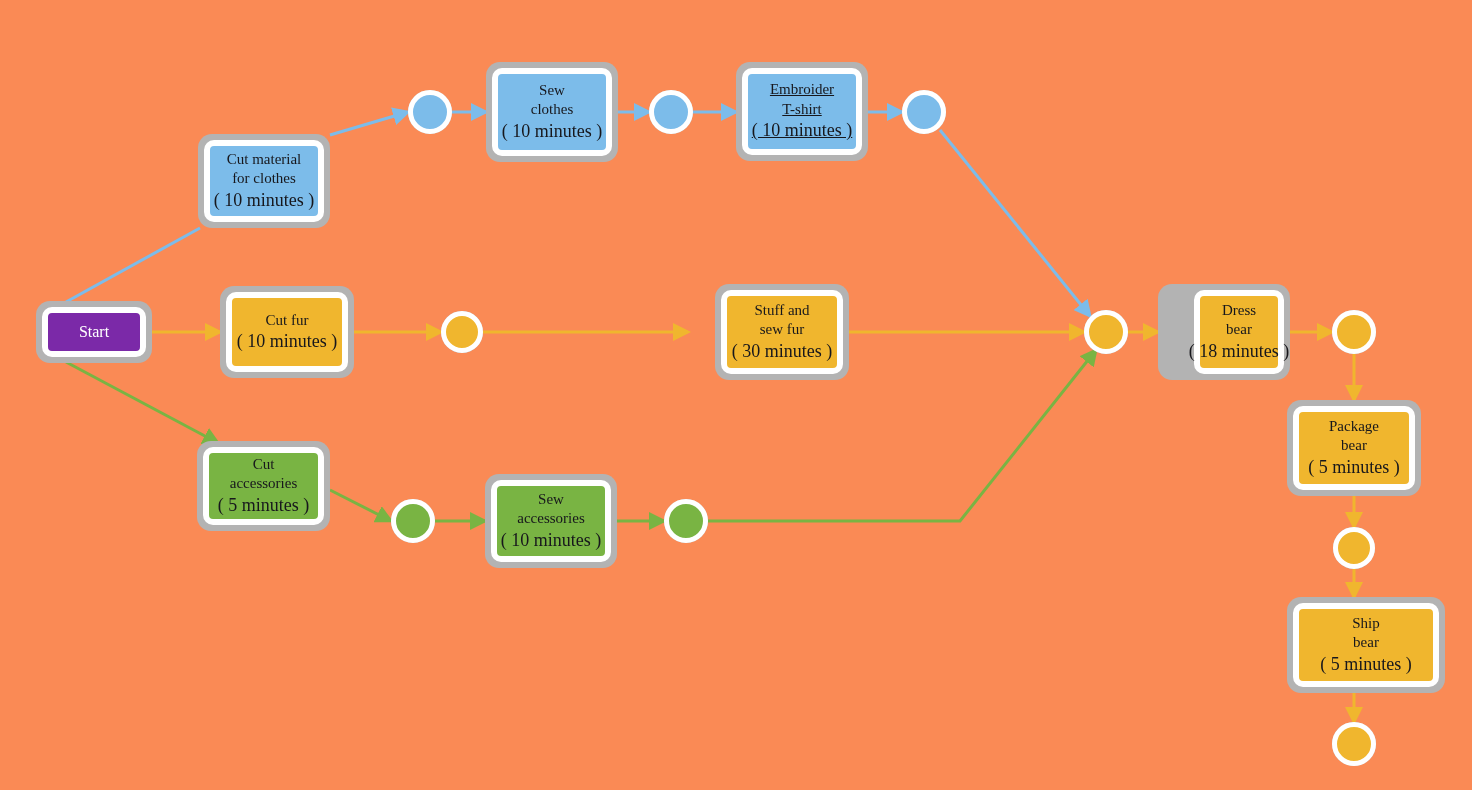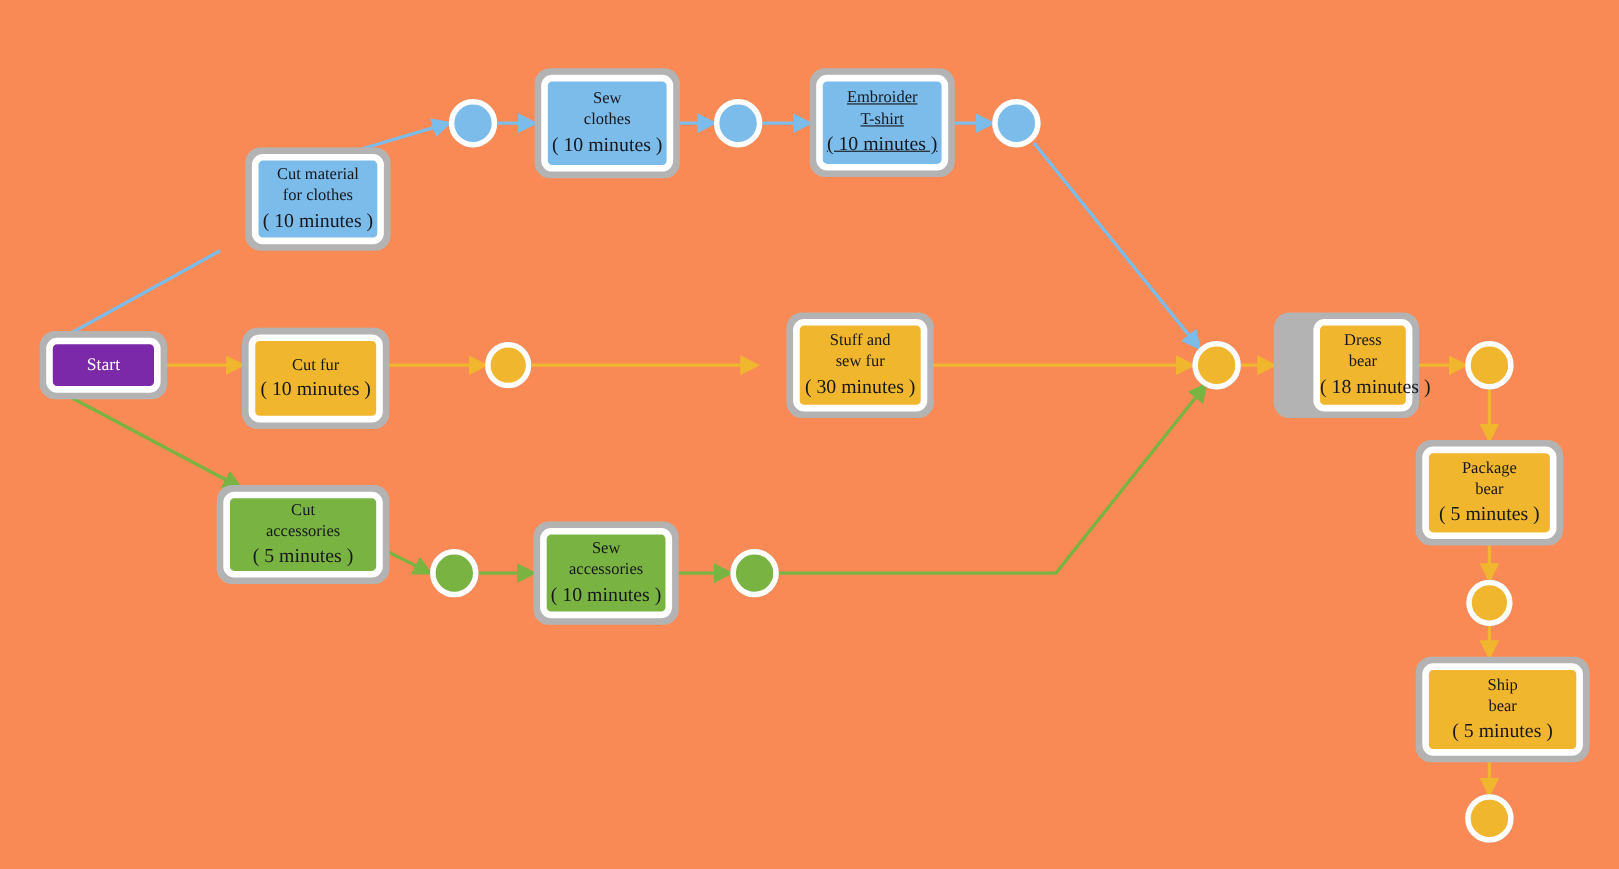--- a/index.html
+++ b/index.html
@@ -35,20 +35,21 @@
     z-index: 5;
   }
   .node-inner {
     box-sizing: border-box;
     width: 100%;
     height: 100%;
     border-radius: 10px;
     border: 6px solid #FFFFFF;
     display: flex;
     flex-direction: column;
+    align-items: center;
     justify-content: center;
     line-height: 1.30;
     text-align: center;
   }
   .node-inner span {
     display: block;
     white-space: nowrap;
   }
   .task { font-size: 15px; color: #17171c; }
   .task .dur { font-size: 18px; }
@@ -119,55 +120,55 @@
       <polyline points="617,521 664,521" fill="none" stroke="#79B443" stroke-width="3" stroke-linejoin="miter" stroke-linecap="butt" marker-end="url(#ah-17)"></polyline>
       <polyline points="708,521 960,521 1096,350" fill="none" stroke="#79B443" stroke-width="3" stroke-linejoin="miter" stroke-linecap="butt" marker-end="url(#ah-17)"></polyline>
     </svg>
 
   <div id="node-layer">
       <div class="node start-node" style="left: 36px; top: 301px; width: 116px; height: 62px;">
         <div class="node-inner">
           <span>Start</span>
         </div>
       </div>
-      <div class="node task fill-blue" style="left: 198px; top: 134px; width: 132px; height: 94px; margin-left: 25px;">
+      <div class="node task fill-blue" style="left: 198px; top: 134px; width: 132px; height: 94px;">
         <div class="node-inner">
           <span>Cut material</span>
           <span>for clothes</span>
           <span class="dur">( 10 minutes )</span>
         </div>
       </div>
       <div class="node task fill-blue" style="left: 486px; top: 62px; width: 132px; height: 100px;">
         <div class="node-inner">
           <span>Sew</span>
           <span>clothes</span>
           <span class="dur">( 10 minutes )</span>
         </div>
       </div>
       <div class="node task fill-blue" style="left: 736px; top: 62px; width: 132px; height: 99px; text-decoration: underline;">
         <div class="node-inner">
           <span>Embroider</span>
           <span>T-shirt</span>
           <span class="dur">( 10 minutes )</span>
         </div>
       </div>
-      <div class="node task fill-amber" style="left: 220px; top: 298px; width: 134px; height: 92px;">
+      <div class="node task fill-amber" style="left: 220px; top: 286px; width: 134px; height: 92px;">
         <div class="node-inner">
           <span>Cut fur</span>
           <span class="dur">( 10 minutes )</span>
         </div>
       </div>
       <div class="node task fill-amber" style="left: 688px; top: 284px; width: 134px; height: 96px; margin-left: 27px;">
         <div class="node-inner">
           <span>Stuff and</span>
           <span>sew fur</span>
           <span class="dur">( 30 minutes )</span>
         </div>
       </div>
-      <div class="node task fill-green" style="left: 197px; top: 441px; width: 157px; height: 90px;">
+      <div class="node task fill-green" style="left: 197px; top: 441px; width: 133px; height: 90px;">
         <div class="node-inner">
           <span>Cut</span>
           <span>accessories</span>
           <span class="dur">( 5 minutes )</span>
         </div>
       </div>
       <div class="node task fill-green" style="left: 485px; top: 474px; width: 132px; height: 94px;">
         <div class="node-inner">
           <span>Sew</span>
           <span>accessories</span>

